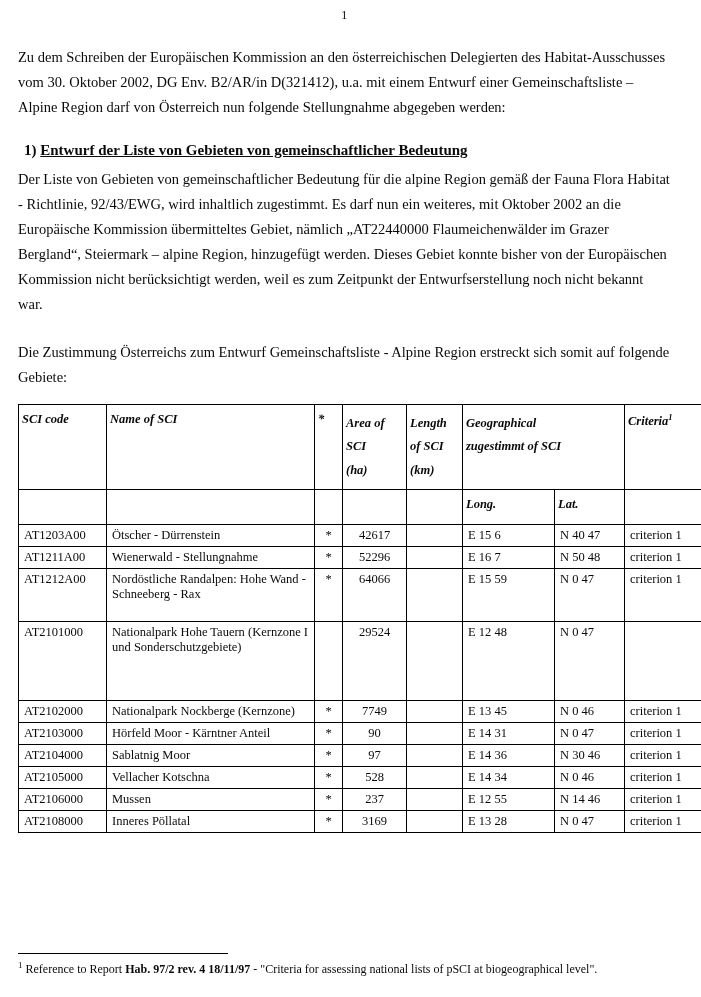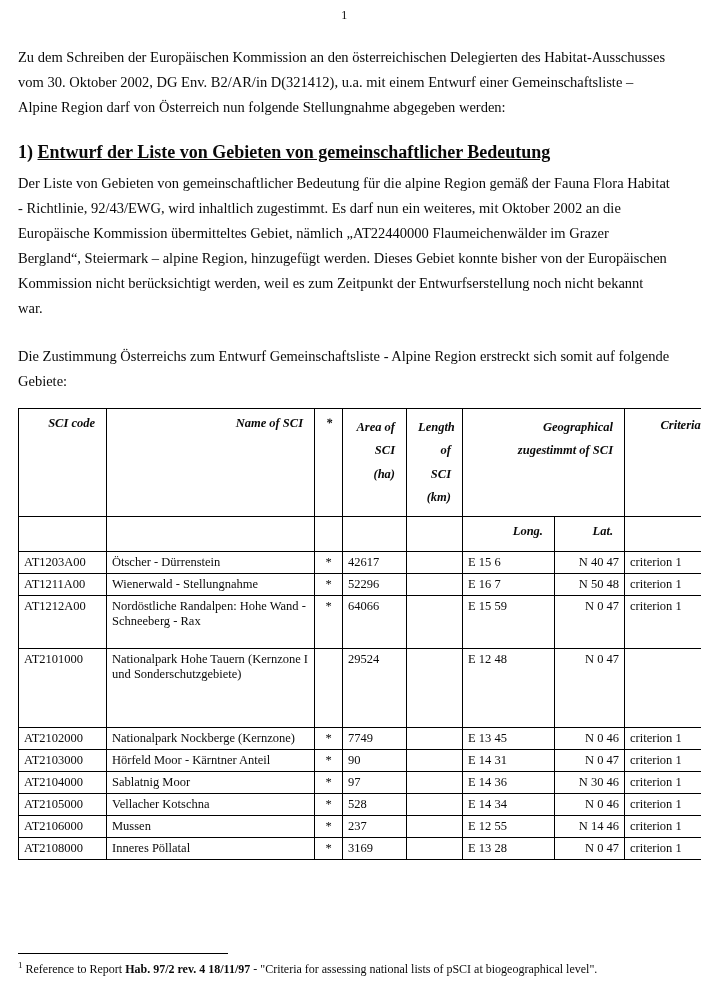--- a/index.html
+++ b/index.html
@@ -28,23 +28,23 @@
     margin: 0 0 22px 0;
     letter-spacing: 0.5px;
   }
   .para {
     font-size: 14.5px;
     line-height: 1.72;
     margin: 0 0 14px 0;
     text-align: left;
   }
   .section-heading {
-    font-size: 18px;
-    font-weight: bold;
-    margin: 22px 0 8px 0;
+    font-size: 15px;
+    font-weight: bold;
+    margin: 22px 0 8px 6px;
   }
   .section-heading .num {
     font-weight: bold;
   }
   .section-heading .u {
     text-decoration: underline;
   }
   .block-gap {
     height: 10px;
   }
@@ -60,43 +60,43 @@
     margin: 0 auto;
     table-layout: fixed;
   }
   table.sci td, table.sci th {
     border: 1px solid #000;
     font-size: 12.5px;
     padding: 3px 5px;
     vertical-align: top;
   }
   table.sci thead td {
-    text-align: right;
+    text-align: left;
     font-style: italic;
     font-weight: bold;
-    padding: 7px 11px;
+    padding: 7px 3px;
     vertical-align: top;
   }
   .hdr-lines span {
     display: block;
     line-height: 1.85;
   }
   .subhdr td {
     text-align: center;
     font-style: italic;
     font-weight: bold;
     height: 20px;
   }
   td.c-code { padding-left: 7px; }
   td.c-name { padding-left: 7px; }
   td.c-star { text-align: center; }
-  td.c-area { }
+  td.c-area { text-align: center; }
   td.c-len { text-align: center; }
   td.c-long { text-align: left; }
-  td.c-lat { text-align: right; }
+  td.c-lat { text-align: left; }
   td.c-crit { padding-left: 7px; }
   .row-tall td { height: 46px; }
   .row-tall3 td { height: 72px; }
   .footnote {
     position: absolute;
     left: 18px;
     right: 16px;
     bottom: 18px;
     font-size: 12px;
     line-height: 1.6;

